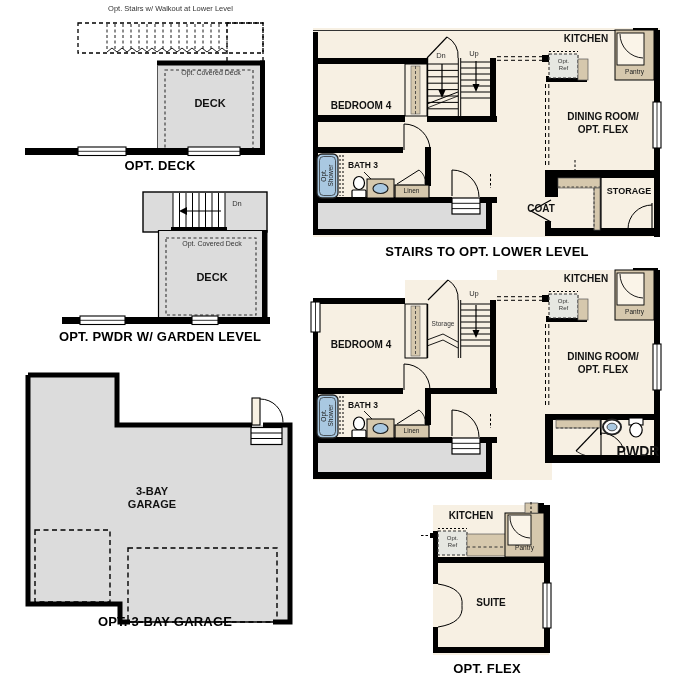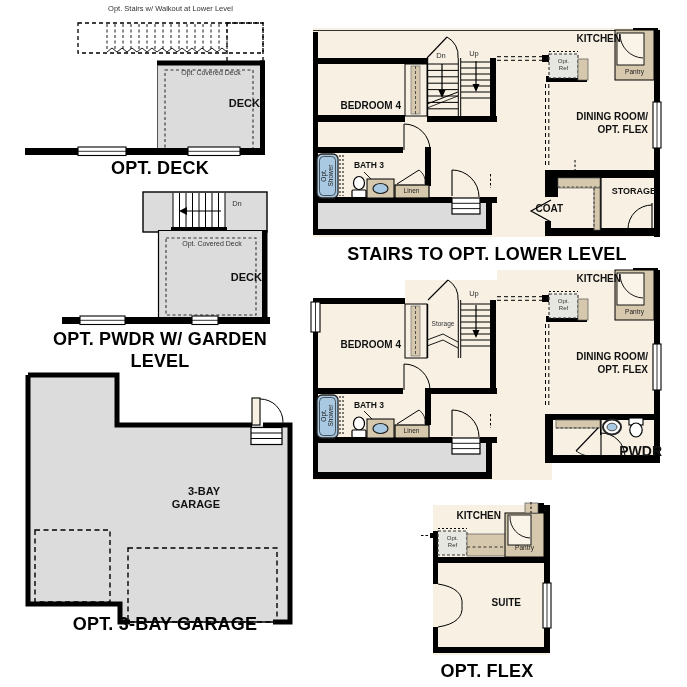--- a/index.html
+++ b/index.html
@@ -1,21 +1,21 @@
 <!DOCTYPE html>
 <html><head>
 <meta charset="utf-8">
 <style>
   html,body{margin:0;padding:0;background:#fff;}
   #canvas{position:relative;width:687px;height:687px;background:#ffffff;overflow:hidden;
           font-family:"Liberation Sans",sans-serif;}
   svg{position:absolute;overflow:visible;}
   .lbl{position:absolute;color:#1c1c1c;white-space:pre-line;text-align:center;line-height:1.2;}
-  .b{font-weight:700;color:#111;text-align:right;}
-  .title{font-weight:700;font-size:18px;color:#000;letter-spacing:.2px;}
+  .b{font-weight:700;color:#111;}
+  .title{font-weight:700;font-size:13px;color:#000;letter-spacing:.2px;}
   .rot{transform:rotate(-90deg);transform-origin:center center;line-height:1.15;}
 </style>
 </head>
 <body>
 
 <div id="canvas">
 
   <svg style="left:20px;top:2px" width="270" height="172" viewBox="0 0 270 172">
     <g stroke="#000" fill="none">
       <rect x="58" y="21" width="185" height="30" stroke-width="1.3" stroke-dasharray="4,3"></rect>
@@ -116,21 +116,21 @@
       <path d="M240,31 A23,23 0 0 1 263,54.5" fill="none" stroke="#000" stroke-width="1"></path>
       <rect x="231" y="59.5" width="31" height="17" fill="#fff" stroke="#000" stroke-width="1.2"></rect>
       <line x1="231" y1="65" x2="262" y2="65" stroke="#000" stroke-width="1"></line>
       <line x1="231" y1="70.5" x2="262" y2="70.5" stroke="#000" stroke-width="1"></line>
     </g>
     <g fill="none" stroke="#000" stroke-width="1.4" stroke-dasharray="5,3.5">
       <rect x="15" y="162" width="75" height="72"></rect>
       <rect x="108" y="180" width="149" height="74"></rect>
     </g>
   </svg>
-  <div class="lbl b" style="left:124px;top:485px;width:96px;font-size:11px">3-BAY
+  <div class="lbl b" style="left:104px;top:485px;width:96px;font-size:11px">3-BAY
 GARAGE</div>
   <div class="lbl title" style="left:65px;top:614px;width:200px">OPT. 3-BAY GARAGE</div>
 
   <svg style="left:310px;top:24px" width="377" height="216" viewBox="0 0 377 216">
     <rect x="3" y="4" width="347" height="209" fill="#f7f0e3"></rect>
     <rect x="8" y="179" width="172" height="26" fill="#dcdcdc"></rect>
     <line x1="3" y1="6.5" x2="350" y2="6.5" stroke="#333" stroke-width="1"></line>
     <g fill="#000">
       <rect x="3" y="8" width="5" height="203"></rect>
       <rect x="3" y="34" width="114" height="6"></rect>

